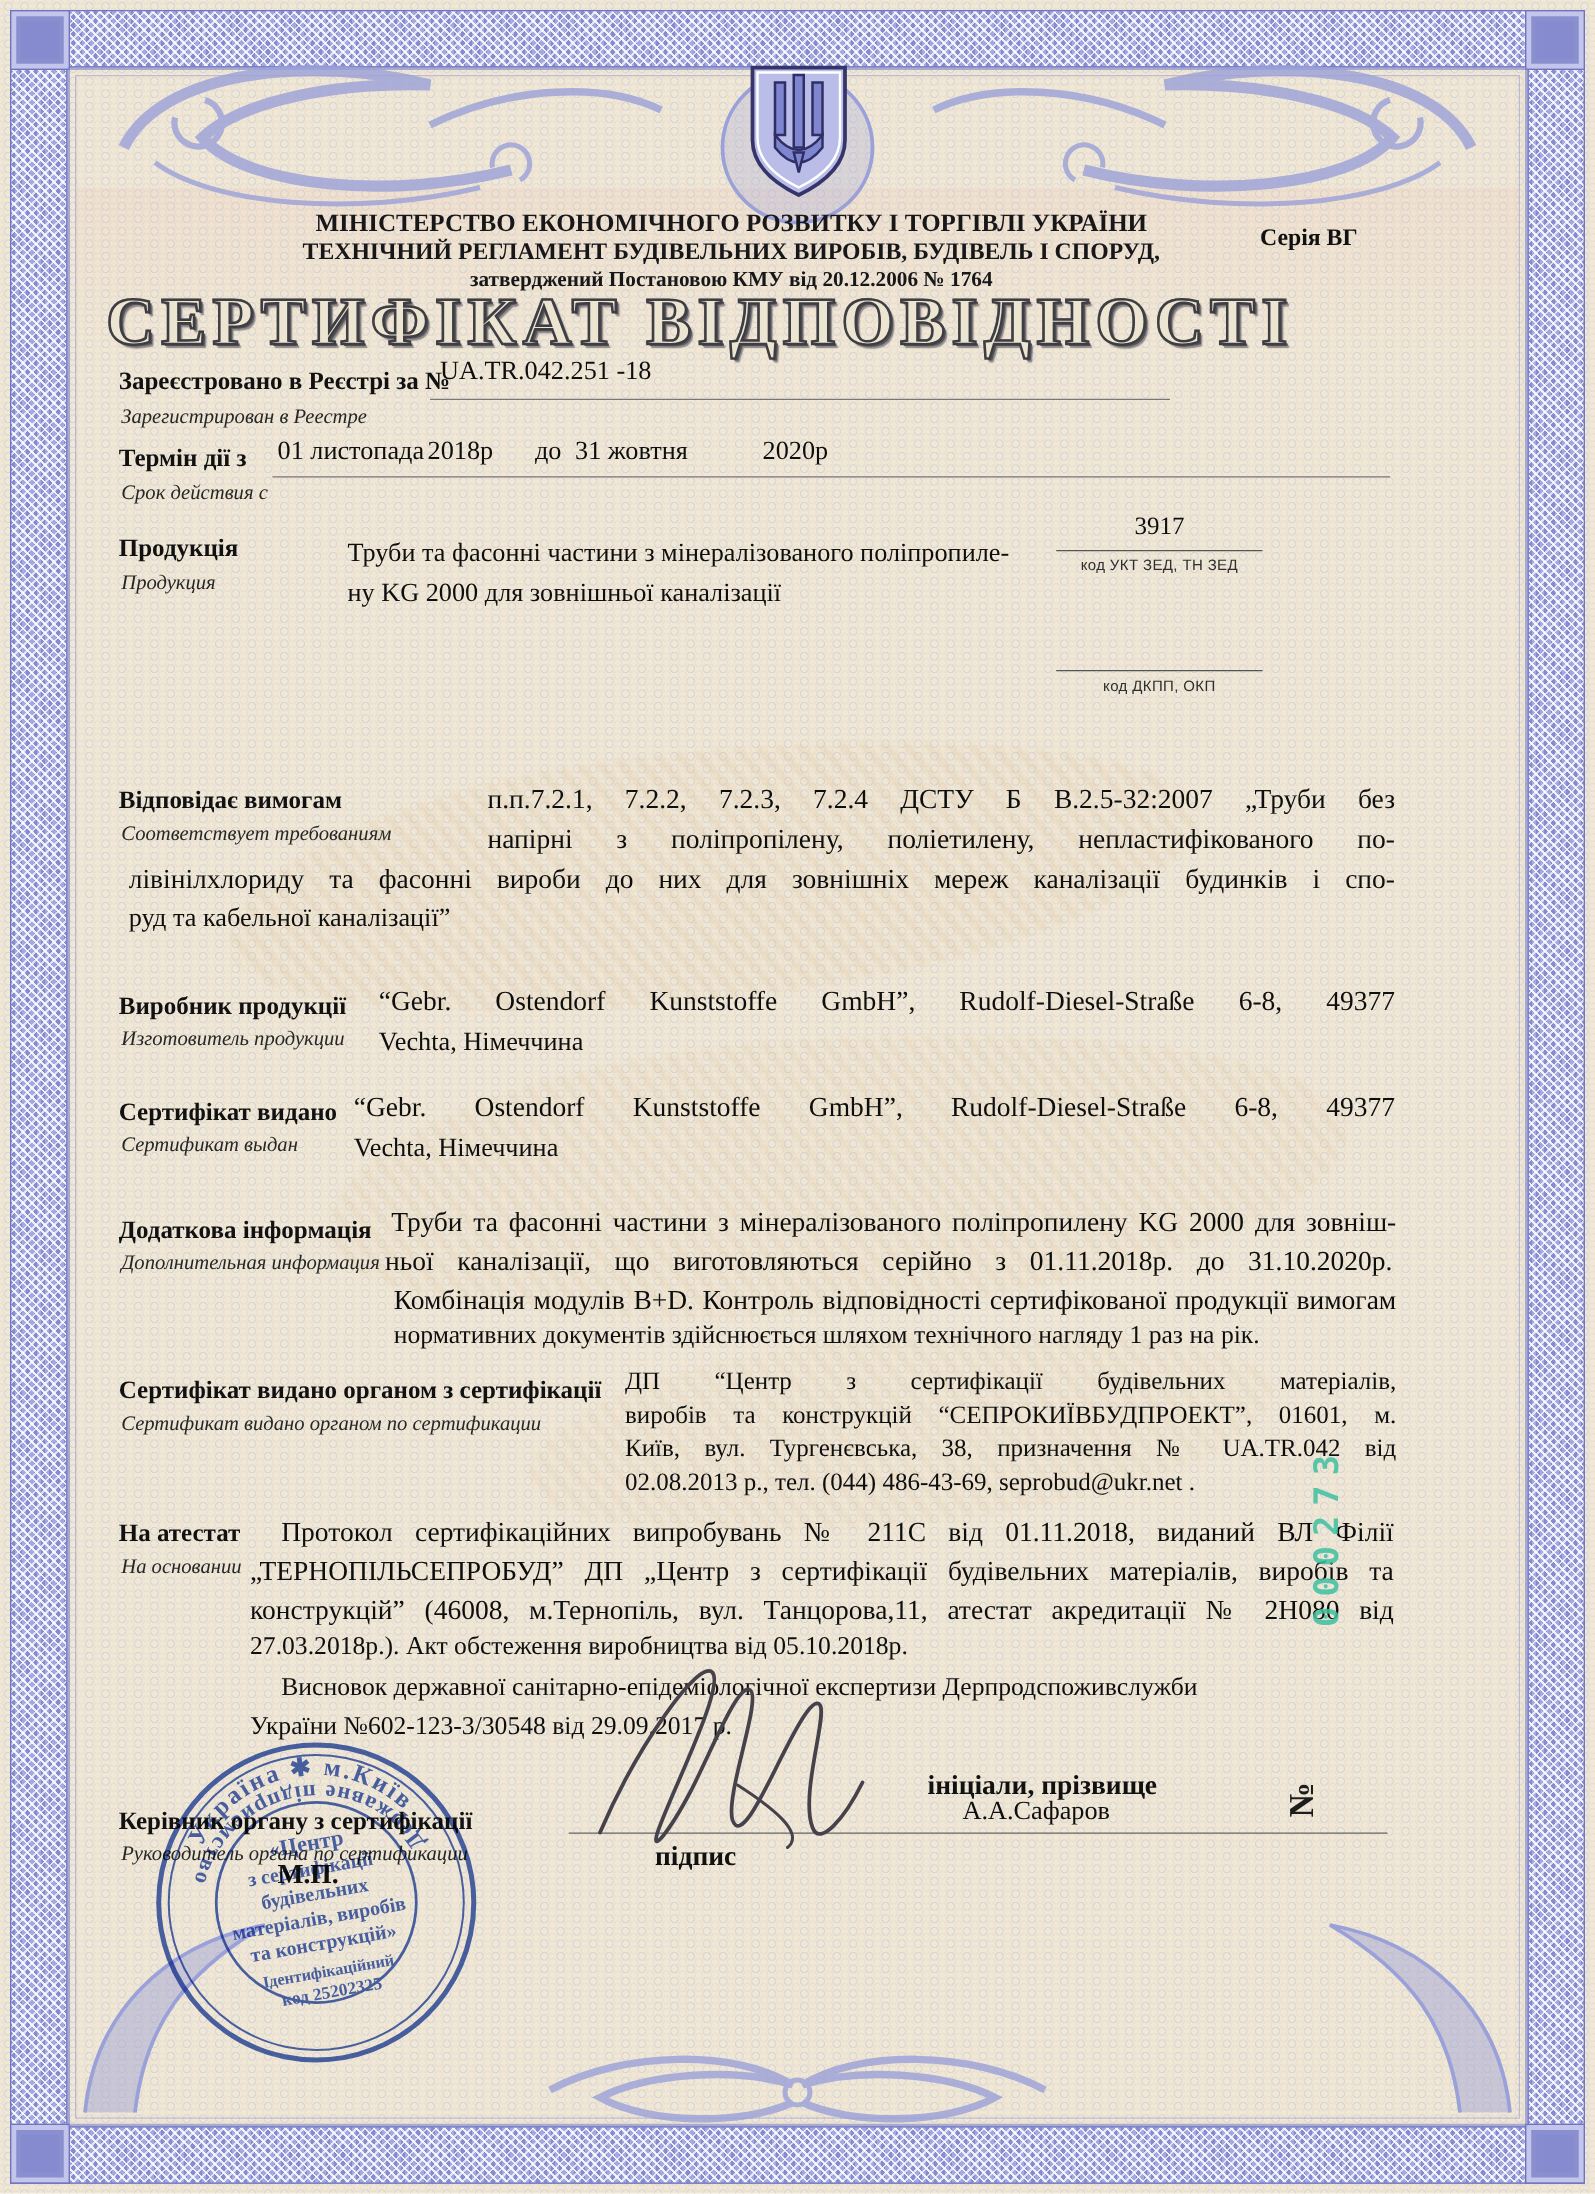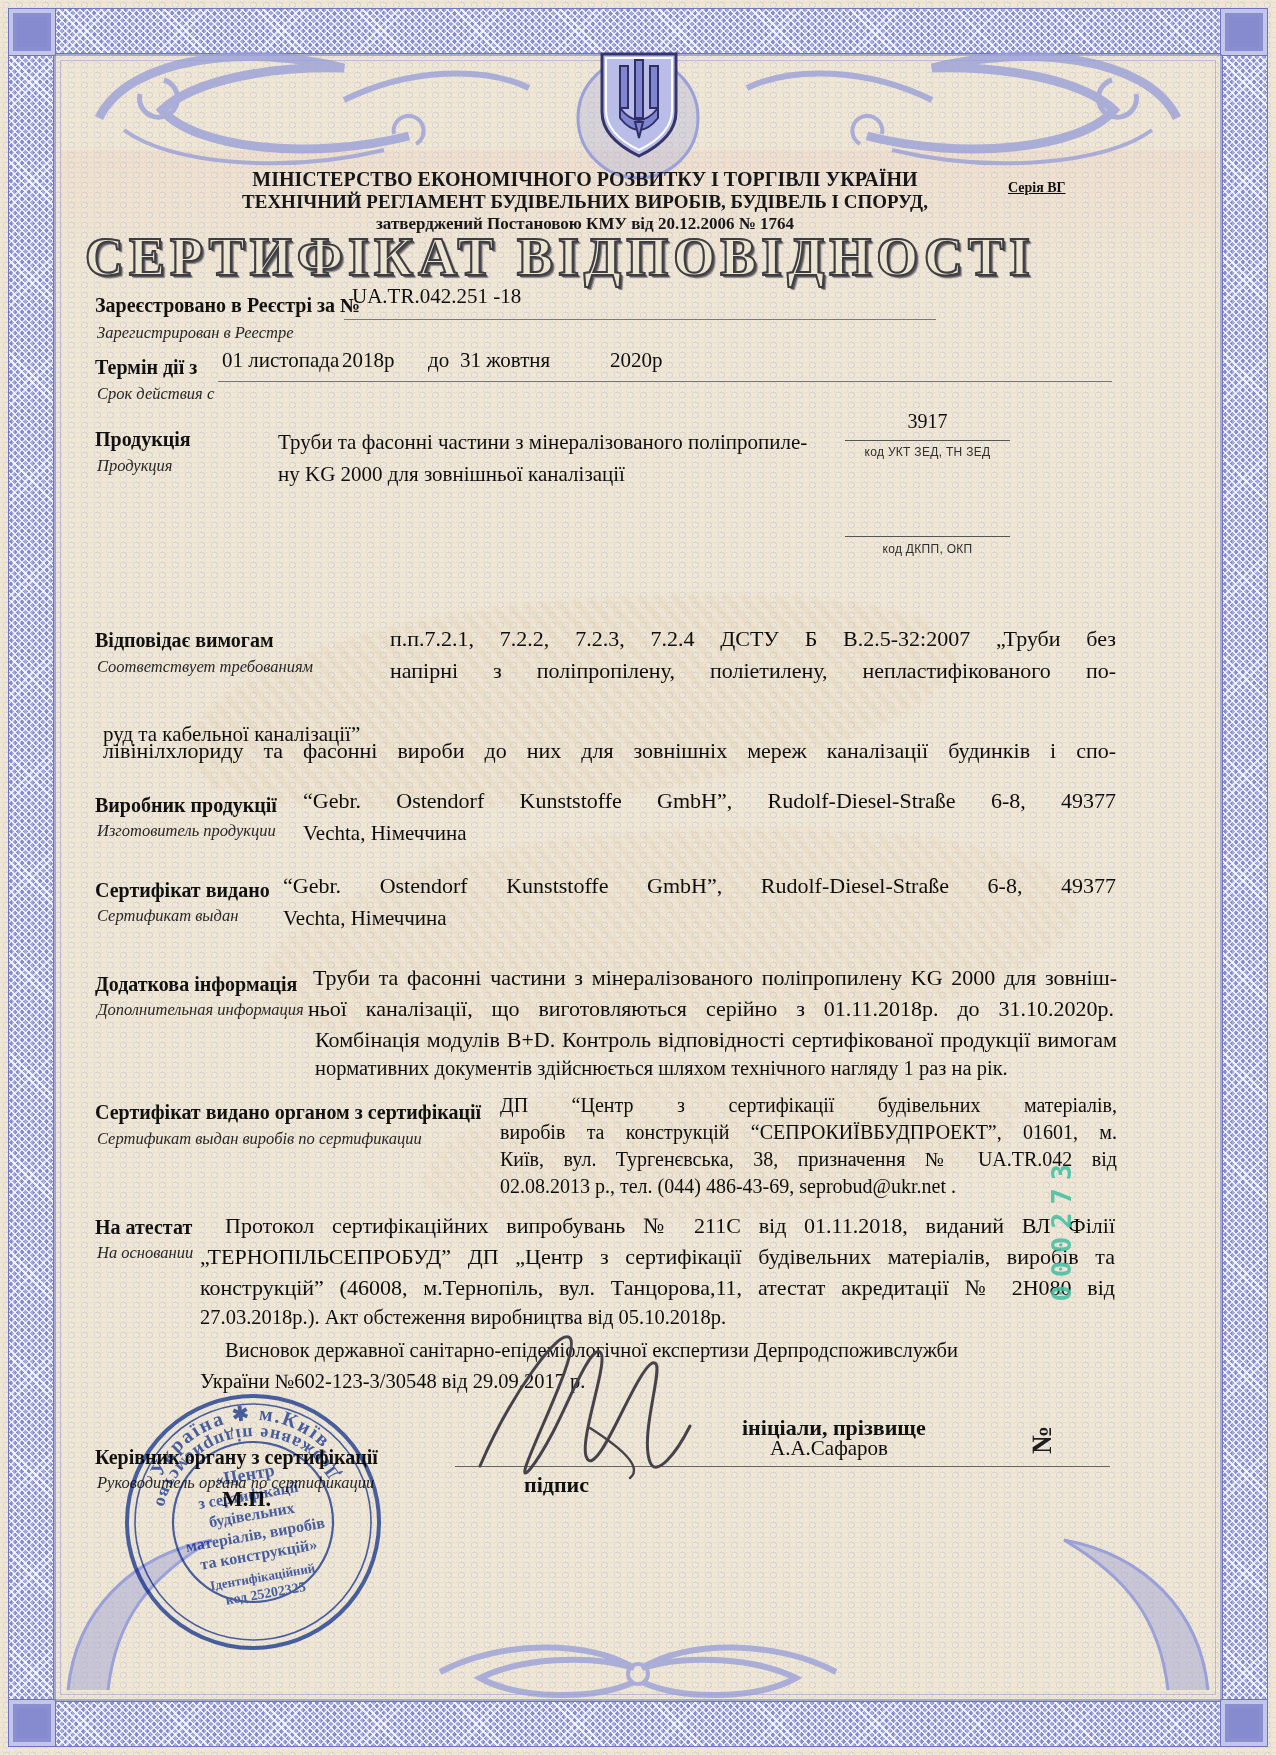--- a/index.html
+++ b/index.html
@@ -96,21 +96,21 @@
   <svg class="abs" style="left:52px;top:1500px;" width="170" height="200" viewBox="0 0 170 200">
     <path d="M16,190 C24,110 80,55 160,40 C96,78 64,120 56,190" fill="rgba(154,160,216,.45)" stroke="#9aa0d8" stroke-width="3"></path>
   </svg>
   <svg class="abs" style="left:1054px;top:1500px;" width="170" height="200" viewBox="0 0 170 200">
     <path d="M154,190 C146,110 90,55 10,40 C74,78 106,120 114,190" fill="rgba(154,160,216,.45)" stroke="#9aa0d8" stroke-width="3"></path>
   </svg>
 
   <div class="hdr" style="top:168px;font-size:20px;">МІНІСТЕРСТВО ЕКОНОМІЧНОГО РОЗВИТКУ І ТОРГІВЛІ УКРАЇНИ</div>
   <div class="hdr" style="top:191px;font-size:19px;">ТЕХНІЧНИЙ РЕГЛАМЕНТ БУДІВЕЛЬНИХ ВИРОБІВ, БУДІВЕЛЬ І СПОРУД,</div>
   <div class="hdr" style="top:214px;font-size:17px;">затверджений Постановою КМУ від 20.12.2006 № 1764</div>
-  <div class="lbl" style="left:1008px;top:180px;font-size:14px;text-decoration:underline;">Серія ВГ</div>
+  <div class="lbl" style="left:1008px;top:180px;font-size:19px;">Серія ВГ</div>
   <div class="big-title">СЕРТИФІКАТ ВІДПОВІДНОСТІ</div>
 
   <div class="lbl" style="left:95px;top:294px;">Зареєстровано в Реєстрі за №</div>
   <div class="val" style="left:352px;top:284px;">UA.TR.042.251 -18</div>
   <div class="hline" style="left:344px;top:319px;width:592px;border-color:#777;"></div>
   <div class="lblru" style="left:97px;top:323px;">Зарегистрирован в Реестре</div>
 
   <div class="lbl" style="left:95px;top:356px;">Термін дії з</div>
   <div class="val" style="left:222px;top:348px;">01 листопада</div>
   <div class="val" style="left:342px;top:348px;">2018р</div>
@@ -127,42 +127,42 @@
   <div class="val" style="left:845px;top:410px;width:165px;text-align:center;font-size:20px;">3917</div>
   <div class="hline" style="left:845px;top:440px;width:165px;border-color:#555;"></div>
   <div class="codecap" style="left:845px;top:445px;width:165px;">код УКТ ЗЕД, ТН ЗЕД</div>
   <div class="hline" style="left:845px;top:536px;width:165px;border-color:#555;"></div>
   <div class="codecap" style="left:845px;top:542px;width:165px;">код ДКПП, ОКП</div>
 
   <div class="lbl" style="left:95px;top:629px;">Відповідає вимогам</div>
   <div class="lblru" style="left:97px;top:657px;">Соответствует требованиям</div>
   <div class="jl" style="left:390px;top:626px;width:726px;">п.п.7.2.1, 7.2.2, 7.2.3, 7.2.4 ДСТУ Б В.2.5-32:2007 „Труби без</div>
   <div class="jl" style="left:390px;top:658px;width:726px;">напірні з поліпропілену, поліетилену, непластифікованого по-</div>
-  <div class="jl" style="left:103px;top:690px;width:1013px;margin-top:48px;">лівінілхлориду та фасонні вироби до них для зовнішніх мереж каналізації будинків і спо-</div>
+  <div class="jl" style="left:103px;top:690px;width:1013px;">лівінілхлориду та фасонні вироби до них для зовнішніх мереж каналізації будинків і спо-</div>
   <div class="val" style="left:103px;top:722px;">руд та кабельної каналізації”</div>
 
   <div class="lbl" style="left:95px;top:794px;">Виробник продукції</div>
   <div class="lblru" style="left:97px;top:821px;">Изготовитель продукции</div>
   <div class="jl" style="left:303px;top:788px;width:813px;">“Gebr. Ostendorf Kunststoffe GmbH”,  Rudolf-Diesel-Straße 6-8, 49377</div>
   <div class="val" style="left:303px;top:821px;">Vechta, Німеччина</div>
 
   <div class="lbl" style="left:95px;top:879px;">Сертифікат видано</div>
   <div class="lblru" style="left:97px;top:906px;">Сертификат выдан</div>
   <div class="jl" style="left:283px;top:873px;width:833px;">“Gebr. Ostendorf Kunststoffe GmbH”,  Rudolf-Diesel-Straße 6-8, 49377</div>
   <div class="val" style="left:283px;top:906px;">Vechta, Німеччина</div>
 
   <div class="lbl" style="left:95px;top:973px;">Додаткова інформація</div>
   <div class="lblru" style="left:97px;top:1000px;">Дополнительная информация</div>
   <div class="jl" style="left:313px;top:965px;width:804px;">Труби та фасонні частини з мінералізованого поліпропилену KG 2000 для зовніш-</div>
   <div class="jl" style="left:308px;top:996px;width:806px;">ньої каналізації, що виготовляються серійно з 01.11.2018р. до 31.10.2020р.</div>
   <div class="jl" style="left:315px;top:1027px;width:802px;">Комбінація модулів B+D. Контроль відповідності сертифікованої продукції вимогам</div>
   <div class="val" style="left:315px;top:1057px;font-size:20.5px;text-align:center;">нормативних документів здійснюється шляхом технічного нагляду 1 раз на рік.</div>
 
   <div class="lbl" style="left:95px;top:1101px;">Сертифікат видано органом з сертифікації</div>
-  <div class="lblru" style="left:97px;top:1129px;">Сертификат выдан виробів по сертификации</div>
+  <div class="lblru" style="left:97px;top:1129px;">Сертификат видано органом по сертификации</div>
   <div class="jl" style="left:500px;top:1094px;width:617px;font-size:20px;">ДП “Центр з сертифікації будівельних матеріалів,</div>
   <div class="jl" style="left:500px;top:1121px;width:617px;font-size:20px;">виробів та конструкцій “СЕПРОКИЇВБУДПРОЕКТ”, 01601, м.</div>
   <div class="jl" style="left:500px;top:1148px;width:617px;font-size:20px;">Київ, вул. Тургенєвська, 38, призначення № UA.TR.042 від</div>
   <div class="val" style="left:500px;top:1175px;font-size:20px;">02.08.2013 р., тел. (044) 486-43-69, seprobud@ukr.net .</div>
 
   <div class="lbl" style="left:95px;top:1216px;">На атестат</div>
   <div class="lblru" style="left:97px;top:1243px;">На основании</div>
   <div class="jl" style="left:225px;top:1213px;width:890px;">Протокол сертифікаційних випробувань № 211С від 01.11.2018, виданий ВЛ Філії</div>
   <div class="jl" style="left:200px;top:1244px;width:915px;">„ТЕРНОПІЛЬСЕПРОБУД” ДП „Центр з сертифікації будівельних матеріалів, виробів та</div>
   <div class="jl" style="left:200px;top:1275px;width:915px;">конструкцій” (46008, м.Тернопіль, вул. Танцорова,11, атестат акредитації № 2Н080 від</div>

